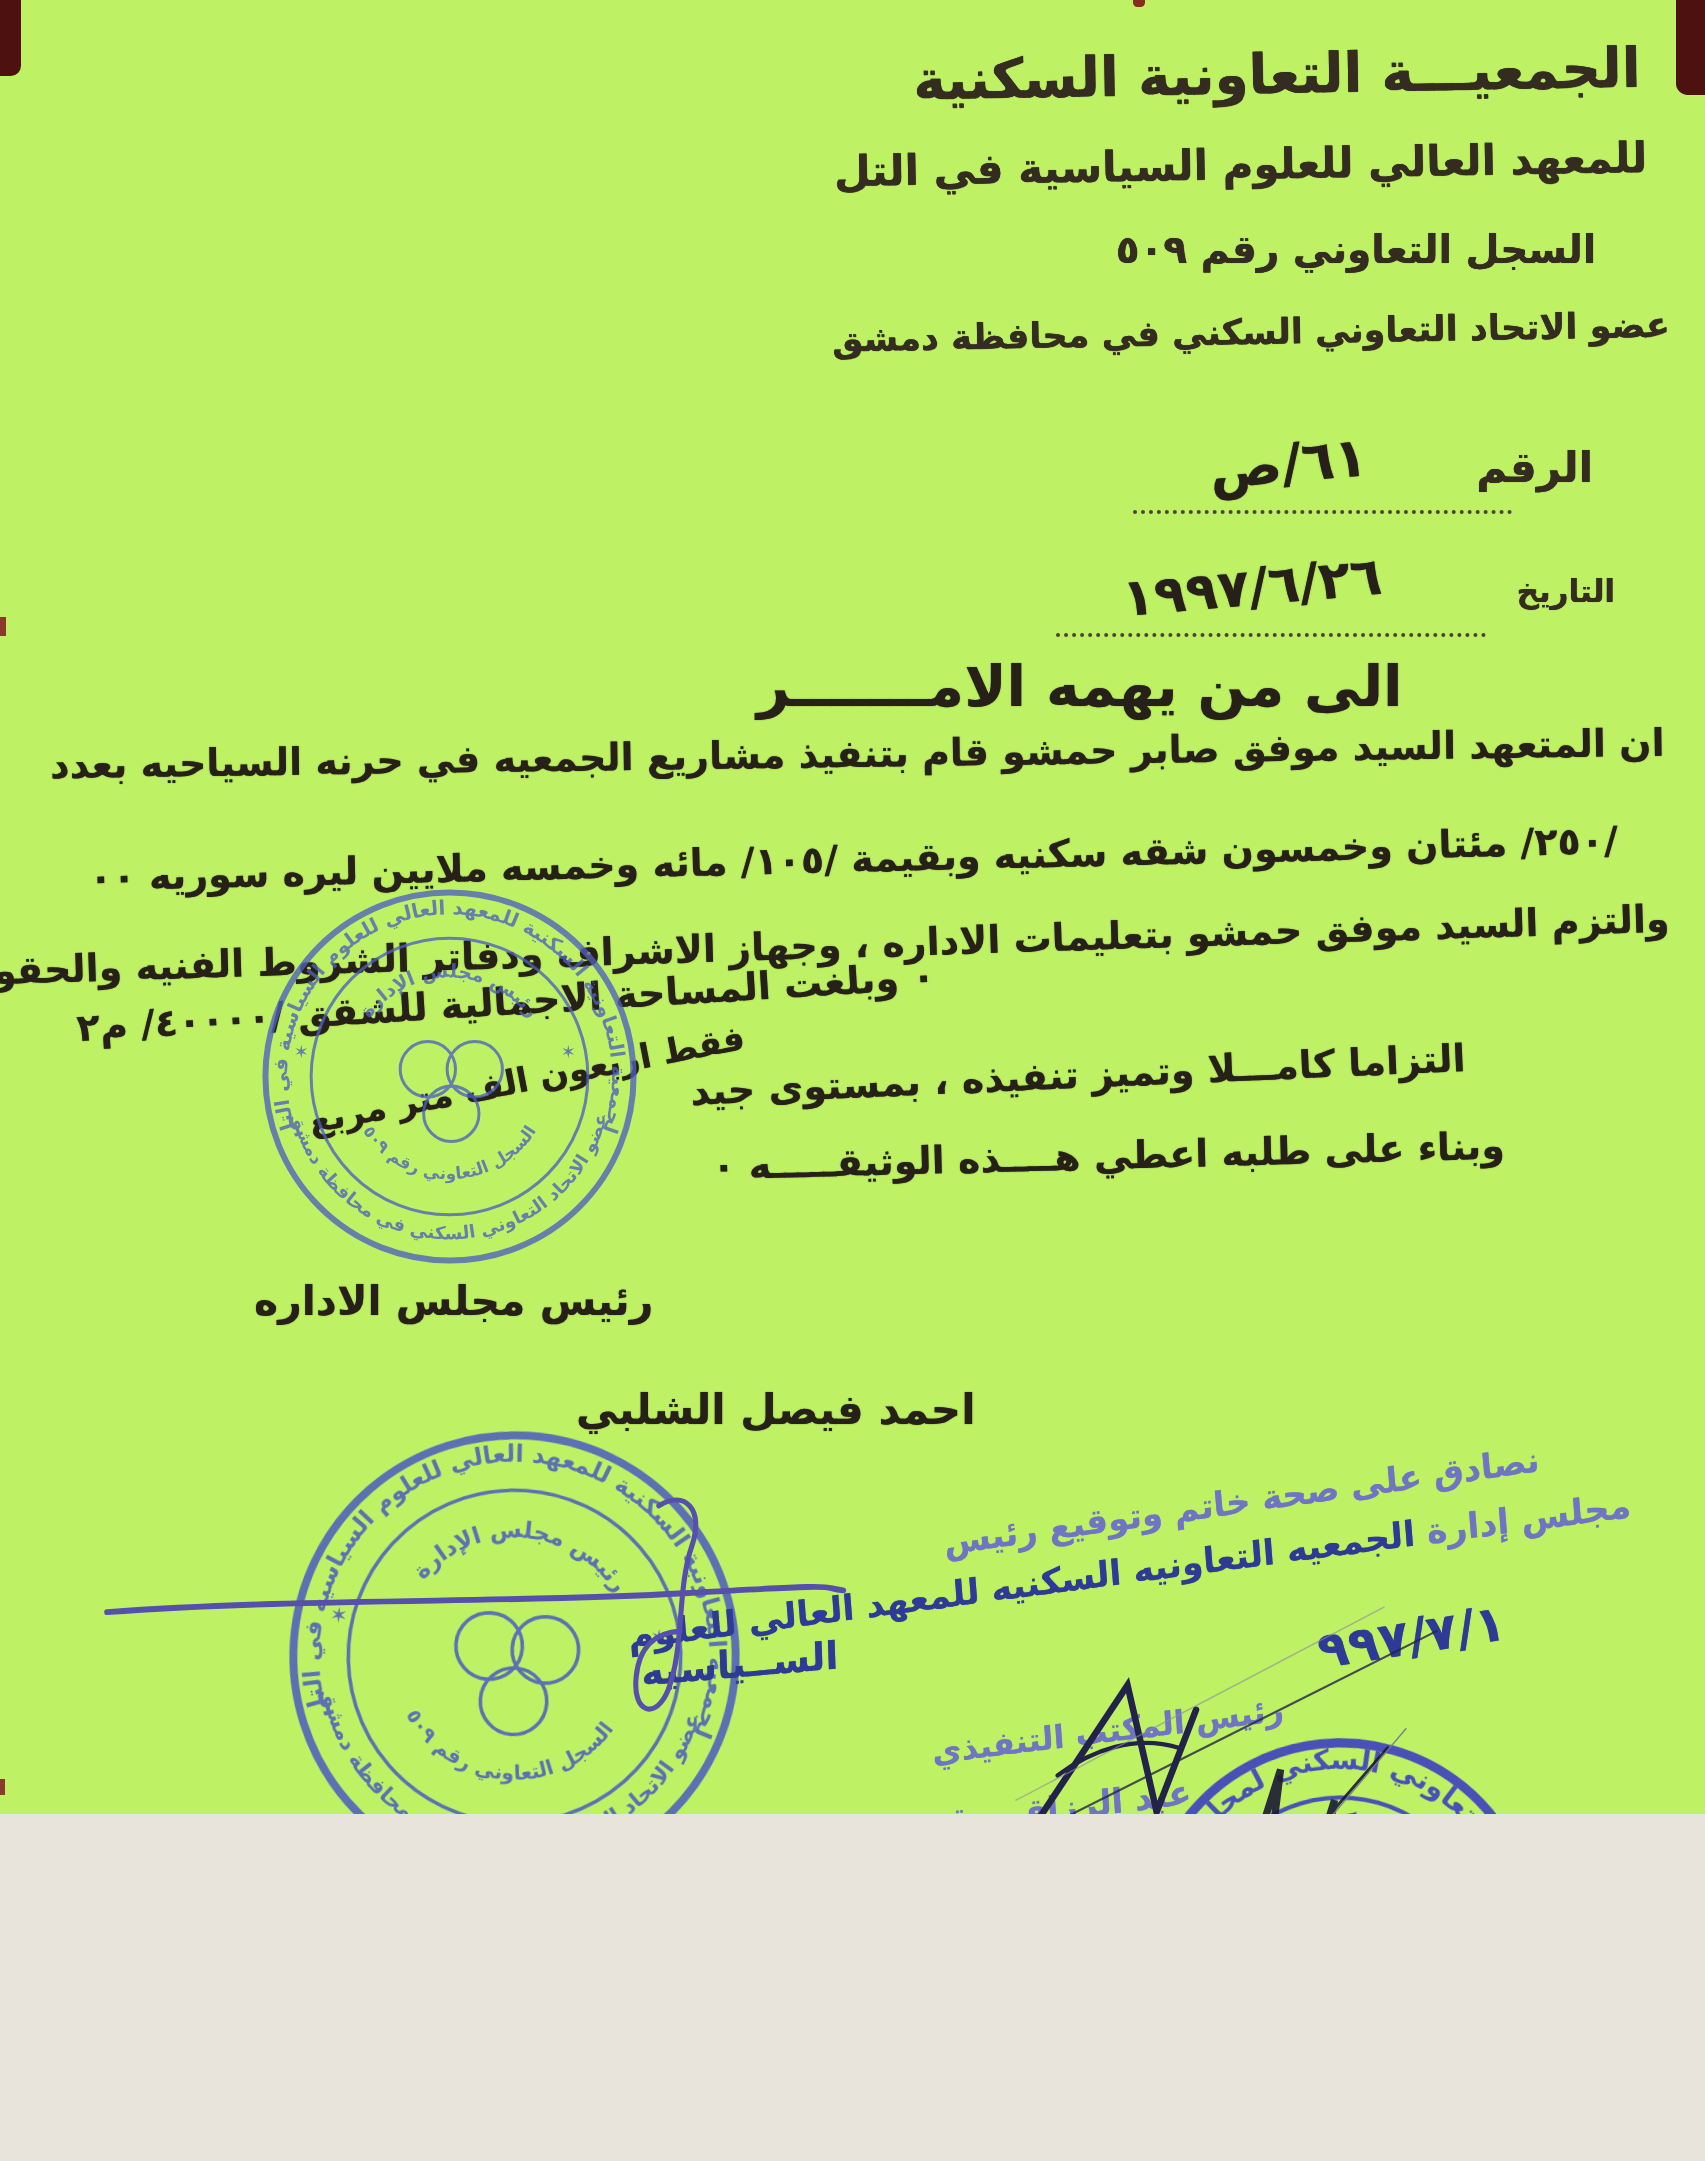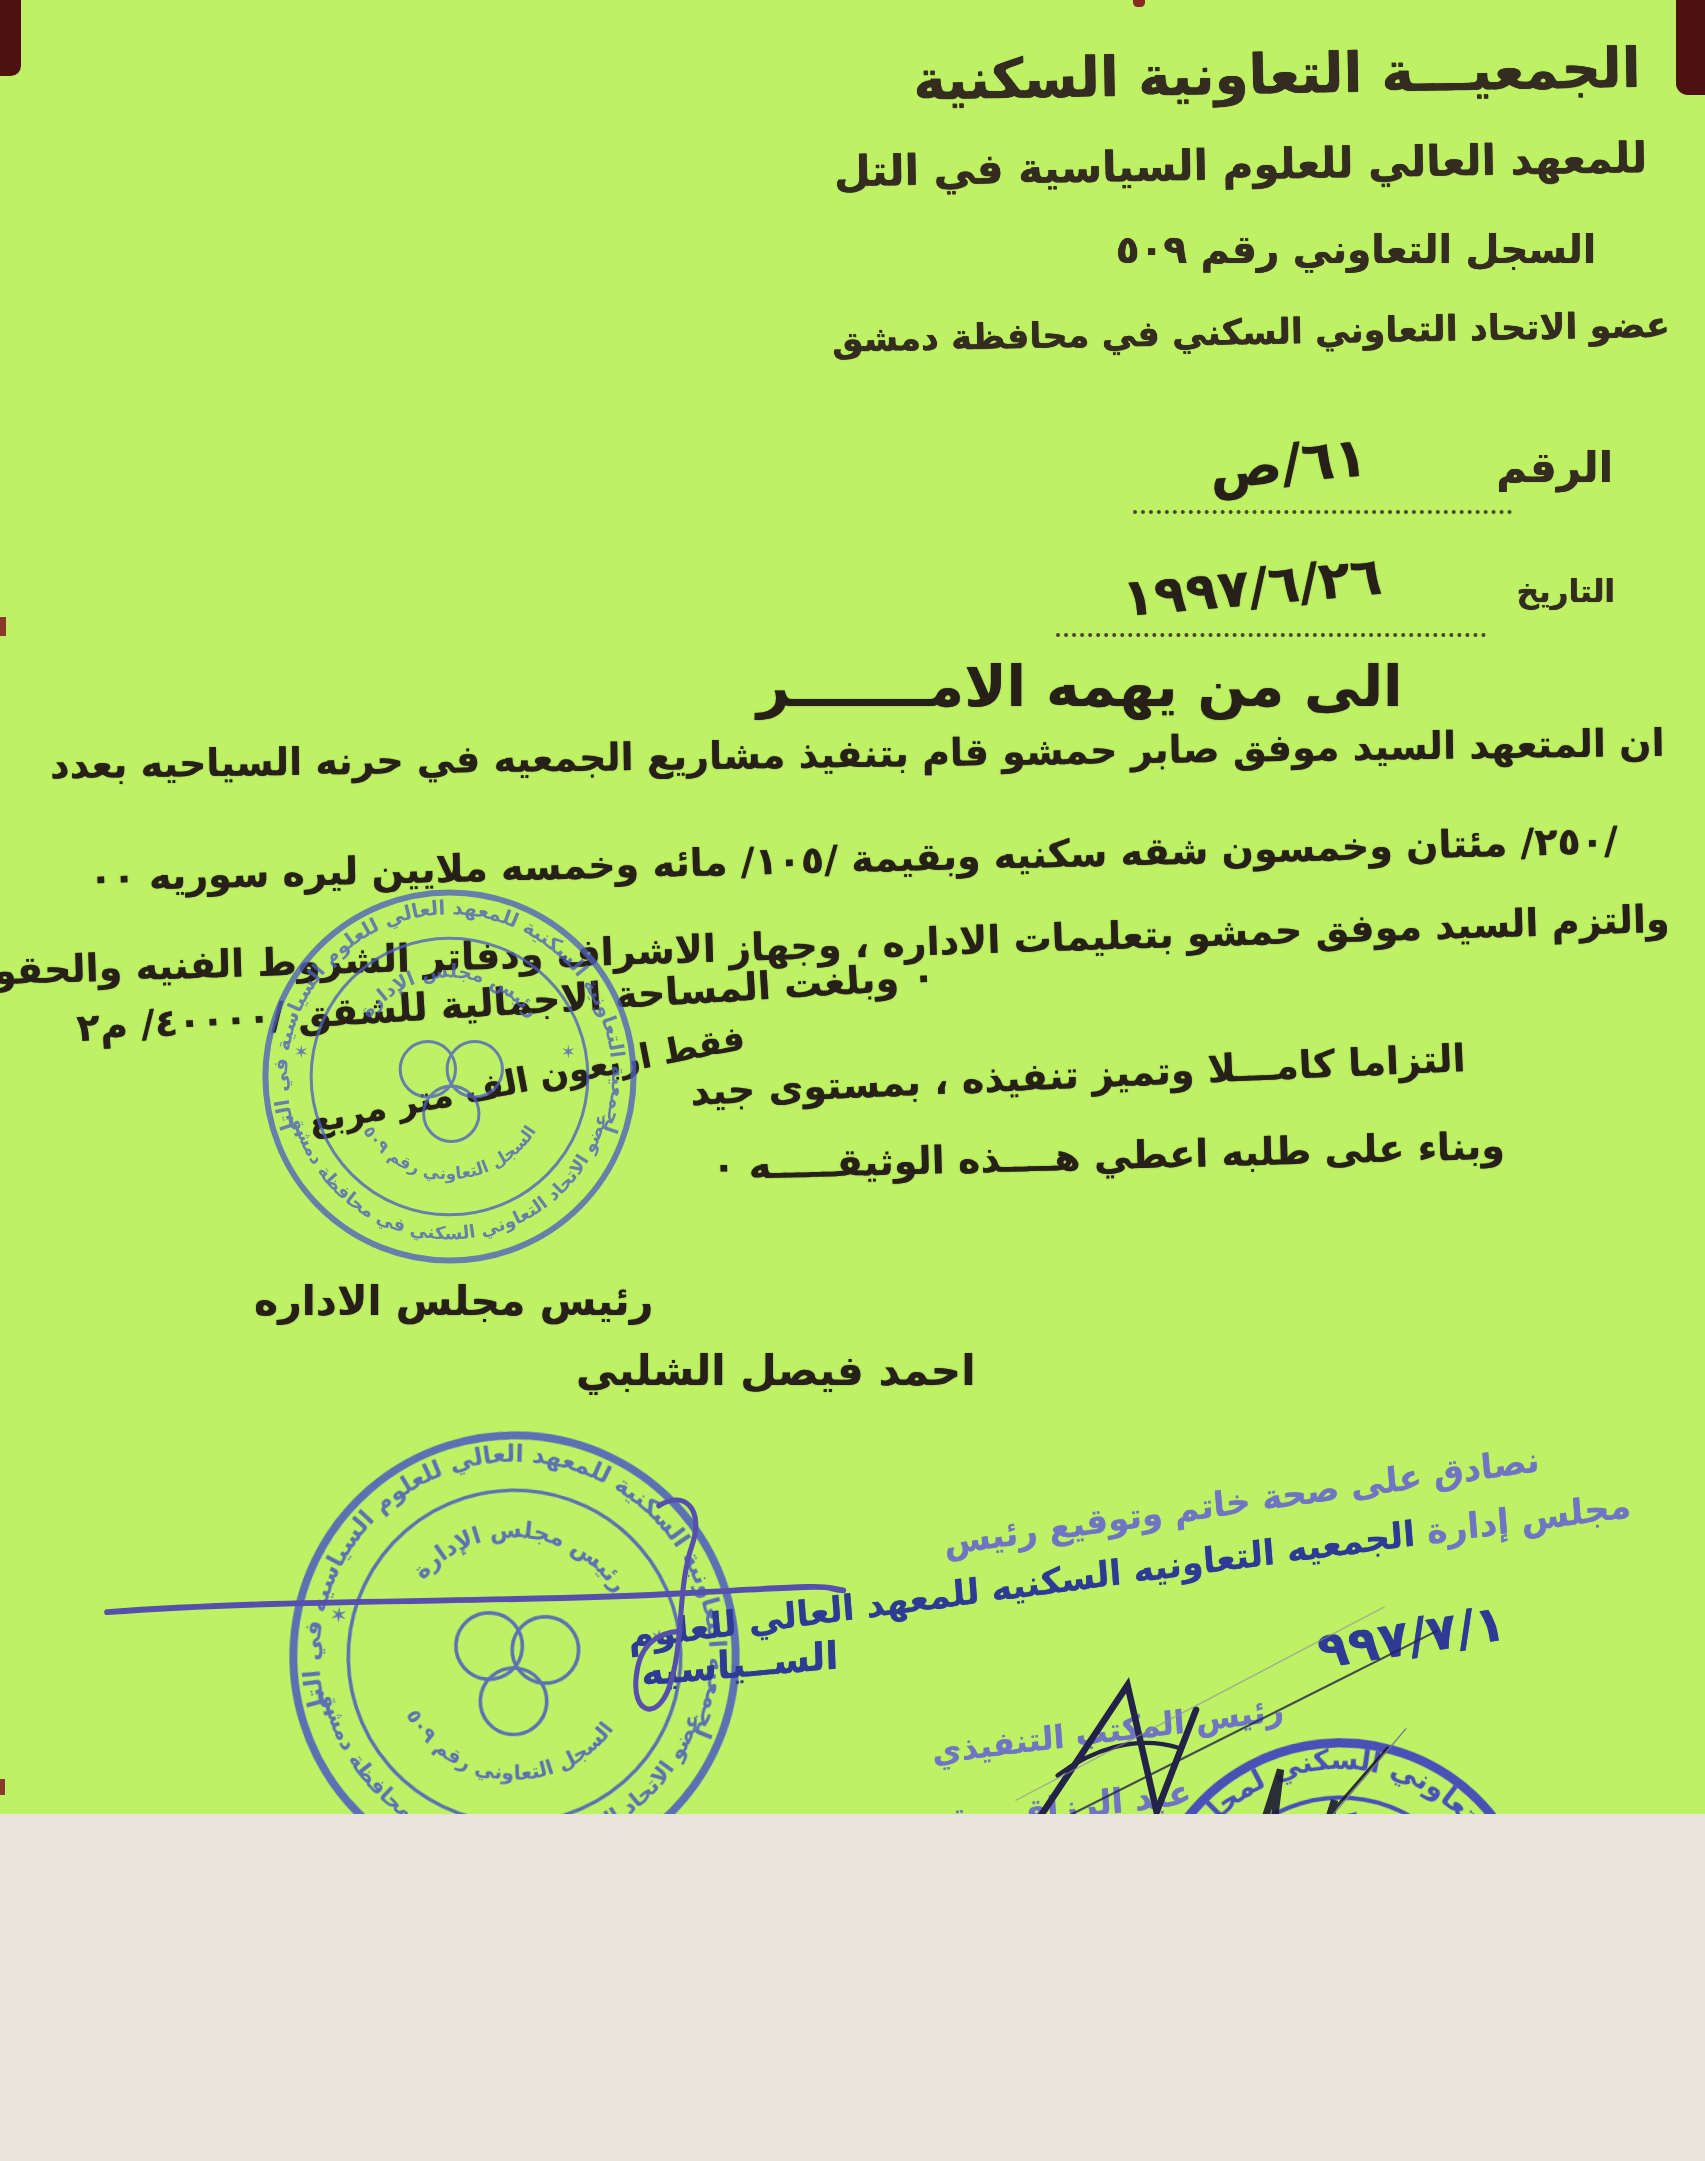--- a/index.html
+++ b/index.html
@@ -34,41 +34,41 @@
   <div class="abs artifact" style="right:0;top:0;width:29px;height:95px;border-radius:0 0 0 11.7px;"></div>
   <div class="abs" style="left:1134px;top:0;width:11.7px;height:6.6px;background:#8a2a20;border-radius:0 0 4.4px 4.4px;"></div>
   <div class="abs" style="left:0;top:617px;width:6.6px;height:19px;background:#8a3a2a;"></div>
   <div class="abs" style="left:0;top:1779px;width:5.8px;height:16px;background:#8a3a2a;"></div>
 
   <div class="abs ar cal" style="top:42px;right:64px;font-size:55px;transform:rotate(-1deg);">الجمعيـــة التعاونية السكنية</div>
   <div class="abs ar cal" style="top:140px;right:58px;font-size:42px;transform:rotate(-1deg);">للمعهد العالي للعلوم السياسية في التل</div>
   <div class="abs ar cal" style="top:227px;right:109px;font-size:39px;">السجل التعاوني رقم ٥٠٩</div>
   <div class="abs ar cal" style="top:312px;right:35px;font-size:35px;transform:rotate(-1deg);">عضو الاتحاد التعاوني السكني في محافظة دمشق</div>
 
-  <div class="abs ar cal" style="top:443px;right:92px;font-size:42px;">الرقم</div>
+  <div class="abs ar cal" style="top:443px;right:112px;font-size:42px;">الرقم</div>
   <div class="abs dotline" style="top:510px;left:1134px;width:379px;"></div>
   <div class="abs ar ink" style="top:432px;left:1210px;font-size:54px;transform:rotate(-5deg);">٦١/ص</div>
 
   <div class="abs ar cal" style="top:573px;right:90px;font-size:31px;">التاريخ</div>
   <div class="abs dotline" style="top:633px;left:1057px;width:430px;"></div>
   <div class="abs ar ink" style="top:557px;left:1123px;font-size:52px;transform:rotate(-5deg);">١٩٩٧/٦/٢٦</div>
 
   <div class="abs ar ink" style="top:653px;left:758px;font-size:57px;">الى من يهمه الامـــــــر</div>
 
   <div class="abs ar ink" style="top:732px;right:40px;font-size:38px;transform:rotate(-0.8deg);">ان المتعهد السيد موفق صابر حمشو قام بتنفيذ مشاريع الجمعيه في حرنه السياحيه بعدد</div>
   <div class="abs ar ink" style="top:837px;right:87px;font-size:38px;transform:rotate(-1.4deg);">/٢٥٠/ مئتان وخمسون شقه سكنيه وبقيمة /١٠٥/ مائه وخمسه ملايين ليره سوريه ٠٠</div>
   <div class="abs ar ink" style="top:924px;right:35px;font-size:38px;transform:rotate(-1.8deg);">والتزم السيد موفق حمشو بتعليمات الاداره ، وجهاز الاشراف ودفاتر الشروط الفنيه والحقوقيه</div>
   <div class="abs ar ink" style="top:980px;left:77px;font-size:38px;transform:rotate(-3.5deg);">٠ وبلغت المساحة الاجمالية للشقق /٤٠٠٠٠/ م٢</div>
   <div class="abs ar ink" style="top:1053px;left:691px;font-size:38px;transform:rotate(-2.5deg);">التزاما كامـــلا وتميز تنفيذه ، بمستوى جيد</div>
   <div class="abs ar ink" style="top:1134px;left:713px;font-size:38px;transform:rotate(-1.5deg);">وبناء على طلبه اعطي هــــذه الوثيقـــــه ٠</div>
 
   <div class="abs ar ink" style="top:1059px;left:306px;font-size:34px;transform:rotate(-11deg);">فقط اربعون الف متر مربع</div>
 
   <div class="abs ar ink" style="top:1277px;left:255px;font-size:41px;">رئيس مجلس الاداره</div>
-  <div class="abs ar ink" style="top:1346px;left:577px;font-size:42px;">احمد فيصل الشلبي</div>
+  <div class="abs ar ink" style="top:1385px;left:577px;font-size:42px;">احمد فيصل الشلبي</div>
 
   <svg class="abs stamp" style="left:252px;top:878px;width:397px;height:397px;opacity:.78;" viewBox="0 0 660 660">
     <defs>
       <path id="a-top" d="M 76,422 A 270,270 0 1 1 584,422" fill="none"></path>
       <path id="a-bot" d="M 64,377 A 270,270 0 0 0 596,377" fill="none"></path>
       <path id="a-itop" d="M 175,274 A 165,165 0 0 1 485,274" fill="none"></path>
       <path id="a-ibot" d="M 170,388 A 170,170 0 0 0 490,388" fill="none"></path>
     </defs>
     <g fill="none" stroke="#4e60bf">
       <circle cx="330" cy="330" r="306" stroke-width="10"></circle>

